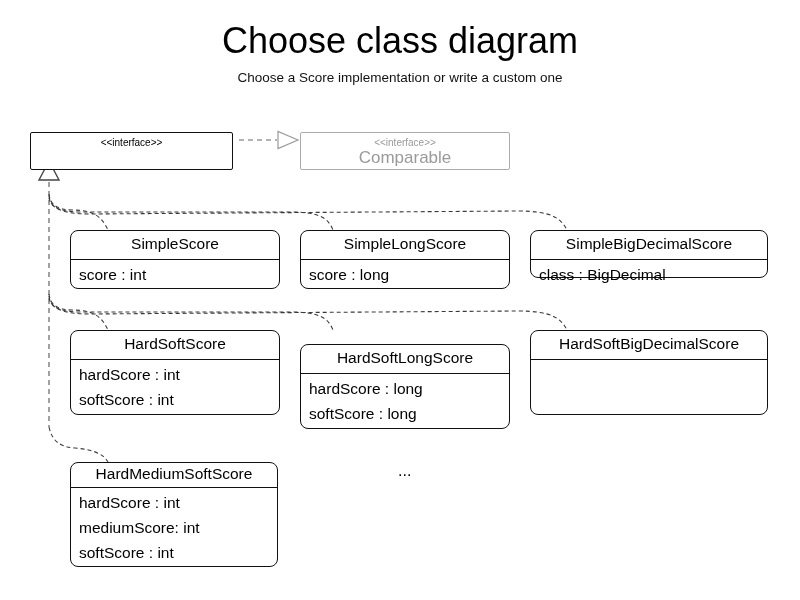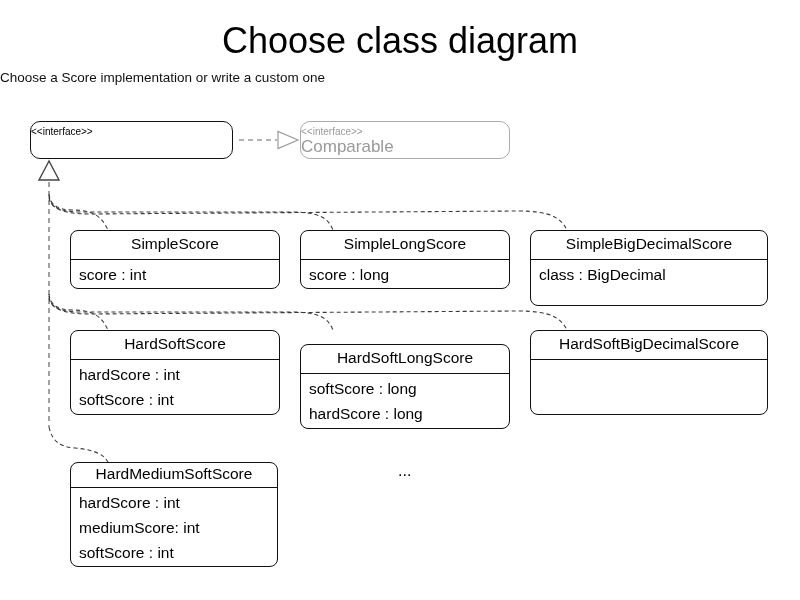--- a/index.html
+++ b/index.html
@@ -6,27 +6,27 @@
   body{
     width:800px;height:600px;position:relative;background:#ffffff;
     font-family:"Liberation Sans","DejaVu Sans",sans-serif;color:#000;
     overflow:hidden;
   }
   .page-title{
     position:absolute;left:0;top:20px;width:800px;text-align:center;
     font-size:36px;font-weight:400;color:#000;letter-spacing:0;
   }
   .page-subtitle{
-    position:absolute;left:0;top:70px;width:800px;
+    position:absolute;left:0;top:70px;width:800px;text-align:center;
     font-size:13.5px;color:#111;
   }
   svg.connectors{position:absolute;left:0;top:0;z-index:0;}
   .iface{
-    position:absolute;box-sizing:border-box;background:#fff;border-radius:10px;
-    z-index:1;
+    position:absolute;box-sizing:border-box;background:#fff;border-radius:2px;
+    text-align:center;z-index:1;margin-top:11px;
   }
   .iface-score{left:30px;top:121px;width:203px;height:38px;border:1.7px solid #111;}
   .iface-comparable{left:300px;top:121px;width:210px;height:38px;border:1.4px solid #ababab;color:#9a9a9a;}
   .iface-stereotype{font-size:10px;line-height:12px;margin-top:4px;}
   .iface-name{font-size:17px;line-height:18px;}
   .cls{
     position:absolute;box-sizing:border-box;background:#fff;
     border:1.3px solid #111;border-radius:8px;z-index:1;
   }
   .cls-name{
@@ -80,39 +80,39 @@
   <div class="cls-attrs">
     <div class="attr">score : int</div>
   </div>
 </div>
 <div class="cls hh28" style="left:300px;top:230px;width:210px;height:59px">
   <div class="cls-name">SimpleLongScore</div>
   <div class="cls-attrs">
     <div class="attr">score : long</div>
   </div>
 </div>
-<div class="cls hh28" style="left:530px;top:230px;width:238px;height:76px">
+<div class="cls hh28" style="left:530px;top:230px;width:238px;height:48px">
   <div class="cls-name">SimpleBigDecimalScore</div>
   <div class="cls-attrs">
     <div class="attr">class : BigDecimal</div>
   </div>
 </div>
 
 <div class="cls hh28" style="left:70px;top:330px;width:210px;height:85px">
   <div class="cls-name">HardSoftScore</div>
   <div class="cls-attrs">
     <div class="attr">hardScore : int</div>
     <div class="attr">softScore : int</div>
   </div>
 </div>
 <div class="cls hh28" style="left:300px;top:344px;width:210px;height:85px">
   <div class="cls-name">HardSoftLongScore</div>
   <div class="cls-attrs">
+    <div class="attr">hardScore : long</div>
     <div class="attr">softScore : long</div>
-    <div class="attr">hardScore : long</div>
   </div>
 </div>
 <div class="cls hh28" style="left:530px;top:330px;width:238px;height:85px">
   <div class="cls-name">HardSoftBigDecimalScore</div>
 </div>
 
 <div class="cls hh24" style="left:70px;top:462px;width:208px;height:105px">
   <div class="cls-name">HardMediumSoftScore</div>
   <div class="cls-attrs">
     <div class="attr">hardScore : int</div>

